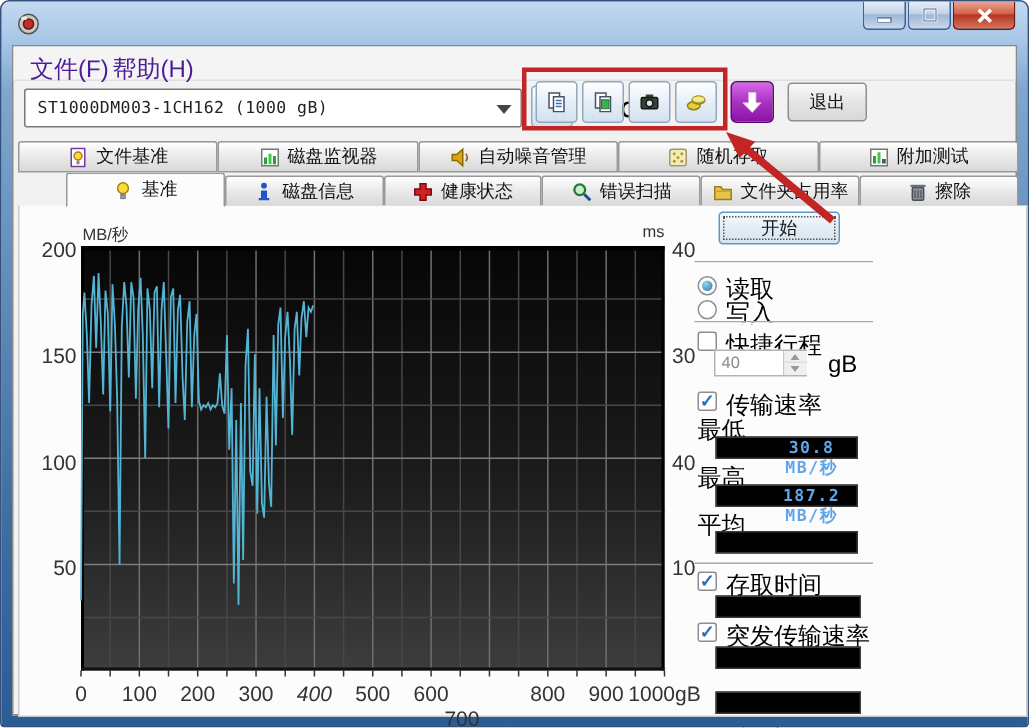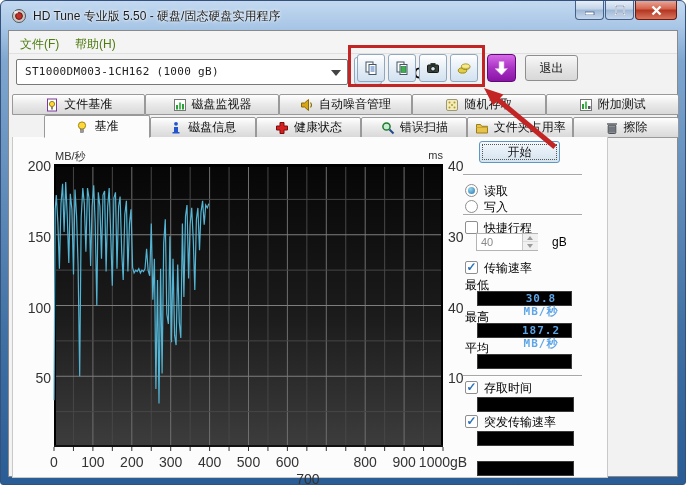--- a/index.html
+++ b/index.html
@@ -12,21 +12,21 @@
   .title-icon { position:absolute; left:10px; top:7px; width:16px; height:16px; }
   .title-text { position:absolute; left:32px; top:7px; font-size:12px; color:#1b1b1b; text-shadow:0 0 4px rgba(255,255,255,.95), 0 0 2px rgba(255,255,255,.9); white-space:nowrap; }
   .winbtns { position:absolute; right:8px; top:0; display:flex; }
   .wbtn { width:29px; height:19px; border:1px solid #44618c; border-top:none; border-radius:0 0 4px 4px; background:linear-gradient(180deg,#e6eef8 0%,#c2d3e8 45%,#9fb8d6 50%,#c8d8ec 100%); display:flex; align-items:center; justify-content:center; margin-left:1px; }
   .wbtn.close { width:42px; background:linear-gradient(180deg,#e8a696 0%,#d4604a 45%,#b23620 50%,#d8745f 100%); border-color:#6e1a0c; }
 
   .client { position:absolute; left:7px; right:7px; top:29px; bottom:7px; background:#f2f2f2; border:1px solid #8a8a8a; }
 
   
   .menubar { position:absolute; left:0; top:0; right:0; height:23px; background:#f4f4f4; border-bottom:1px solid #e0e0e0; }
-  .menu-item { position:absolute; top:4px; font-size:12px; color:#4d7c0f; padding:1px 4px; }
+  .menu-item { position:absolute; top:4px; font-size:16px; color:#4c1d95; padding:1px 4px; }
 
   
   .combo { position:absolute; left:7px; top:28px; width:332px; height:26px; background:#fff; border:1px solid #787878; border-radius:2px; }
   .combo-text { position:absolute; left:8px; top:5px; font-family:"DejaVu Sans Mono", monospace; font-size:11px; color:#222; letter-spacing:.3px; }
   .combo-arrow { position:absolute; right:6px; top:10px; width:0; height:0; border-left:5px solid transparent; border-right:5px solid transparent; border-top:6px solid #444; }
   .tool-btn { position:absolute; width:28px; height:28px; top:23px; background:linear-gradient(180deg,#ffffff,#e4edf6 55%,#d3e2f0); border:1px solid #8fa8bf; border-radius:3px; display:flex; align-items:center; justify-content:center; }
   .temp-text { position:absolute; left:384px; top:32px; font-size:14px; font-weight:bold; color:#000; }
   .btn-exit { position:absolute; left:516px; top:24px; width:53px; height:26px; background:linear-gradient(180deg,#f8f8f8,#e4e4e4 55%,#d8d8d8); border:1px solid #8e8e8e; border-radius:3px; font-size:12px; text-align:center; line-height:24px; }
   .btn-download { position:absolute; left:478px; top:23px; width:29px; height:28px; background:linear-gradient(180deg,#d86ae8,#a832c2 50%,#8a14a6); border:1px solid #5e0a76; border-radius:4px; display:flex; align-items:center; justify-content:center; }
 
@@ -36,30 +36,30 @@
 
   
   .tabs-top { position:absolute; left:3px; top:63px; width:667px; height:21px; display:flex; }
   .tabs-bottom { position:absolute; left:3px; top:84px; width:667px; height:23px; display:flex;padding-left:32px; }
   .tab { flex:1; display:flex; align-items:center; justify-content:center; gap:5px; background:linear-gradient(180deg,#ffffff,#ebebeb 45%,#d9d9d9); border:1px solid #999; border-radius:2px 2px 0 0; font-size:12px; white-space:nowrap; overflow:hidden; }
   .tabs-bottom .tab { margin-top:2px; }
   .tabs-bottom .tab.active { margin-top:0; background:#fcfcfc; border-bottom:1px solid #fcfcfc; z-index:2; }
   .ic { width:14px; height:14px; flex:0 0 14px; }
 
   
-  .content { position:absolute; left:3px; top:106px; width:596px; height:341px; background:#fcfcfc; border:1px solid #c9c9c9; border-top:none; }
+  .content { position:absolute; left:3px; top:106px; width:673px; height:341px; background:#fcfcfc; border:1px solid #c9c9c9; border-top:none; }
 
   
   .axis-label { position:absolute; font-size:11px; color:#333; }
   .plot { position:absolute; left:41px; top:27px; width:389px; height:283px; background:linear-gradient(180deg,#060606,#1c1c1c 55%,#3d3d3d); }
   .plot svg { overflow:visible; display:block; }
   .tick { position:absolute; font-size:14px; color:#333; }
 
   
-  .rp-label { position:absolute; font-size:12px; color:#000; white-space:nowrap; }
+  .rp-label { position:absolute; font-size:16px; color:#000; white-space:nowrap; }
   .btn-start { position:absolute; left:466px; top:4px; width:81px; height:22px; background:linear-gradient(180deg,#f4f9fd,#e3edf5 50%,#d4e4f0); border:1px solid #5e96c4; border-radius:3px; font-size:12px; text-align:center; line-height:20px; outline:1px dotted #555; outline-offset:-4px; }
   .sep { position:absolute; left:450px; width:119px; height:2px; border-top:1px solid #a8a8a8; border-bottom:1px solid #fff; }
   .radio { position:absolute; width:13px; height:13px; border:1px solid #8e8e8e; border-radius:50%; background:#fff; }
   .radio.sel::after { content:""; position:absolute; left:2px; top:2px; width:7px; height:7px; border-radius:50%; background:radial-gradient(circle at 35% 30%,#8fd6ef,#2f74ad); }
   .cbx { position:absolute; width:13px; height:13px; border:1px solid #8e8e8e; border-radius:2px; background:#fff; font-size:12px; line-height:11px; text-align:center; color:#2c71b8; font-weight:bold; }
   .spin { position:absolute; left:463px; top:96px; width:62px; height:18px; background:#fff; border:1px solid #b4b4b4; }
   .spin-val { position:absolute; left:4px; top:2px; font-size:11px; color:#8a8a8a; }
   .spin-btns { position:absolute; right:0; top:0; width:15px; height:16px; border-left:1px solid #c8c8c8; }
   .spin-up,.spin-dn { position:absolute; left:0; width:15px; height:8px; background:#f0f0f0; }
   .spin-up{top:0; border-bottom:1px solid #ddd;} .spin-dn{bottom:0;}
@@ -71,21 +71,20 @@
 </head>
 <body>
 
 <div class="window">
   <div class="titlebar">
     <svg class="title-icon" viewBox="0 0 16 16">
       <circle cx="8" cy="8" r="6.5" fill="#c8c8c8" stroke="#555"></circle>
       <circle cx="8" cy="8" r="3.4" fill="#c03028" stroke="#701410"></circle>
       <rect x="3" y="3" width="4" height="2.4" rx="1" fill="#f2f2f2" opacity=".8"></rect>
     </svg>
-    <span class="title-text">HD Tune 专业版 5.50 - 硬盘/固态硬盘实用程序</span>
     <div class="winbtns">
       <div class="wbtn">
           <svg width="10" height="9" viewBox="0 0 10 9">
             <rect x="0" y="6" width="9" height="3" fill="#fff" stroke="#35507a" stroke-width=".7"></rect>
           </svg>
         </div>
       <div class="wbtn">
           <svg width="10" height="10" viewBox="0 0 10 10">
             <rect x="1" y="1" width="8" height="8" fill="none" stroke="#fff" stroke-width="2"></rect>
             <rect x="1" y="1" width="8" height="8" fill="none" stroke="#35507a" stroke-width=".6"></rect>
@@ -322,21 +321,21 @@
           <span class="tick" style="left:3px; top:162.5px; width:35px; text-align:right;">100</span>
           <span class="tick" style="left:3px; top:233.25px; width:35px; text-align:right;">50</span>
           <span class="tick" style="left:435px; top:21px;">40</span>
           <span class="tick" style="left:435px; top:91.75px;">30</span>
           <span class="tick" style="left:435px; top:162.5px;">40</span>
           <span class="tick" style="left:435px; top:233.25px;">10</span>
           <span class="tick" style="left:11px; top:317px; width:60px; text-align:center;">0</span>
           <span class="tick" style="left:49.900000000000006px; top:317px; width:60px; text-align:center;">100</span>
           <span class="tick" style="left:88.80000000000001px; top:317px; width:60px; text-align:center;">200</span>
           <span class="tick" style="left:127.69999999999999px; top:317px; width:60px; text-align:center;">300</span>
-          <span class="tick" style="left:166.60000000000002px; top:317px; width:60px; text-align:center;">400</span>
+          <span class="tick" style="left:166.60000000000002px; top:317px; width:60px; text-align:center;font-style:italic;">400</span>
           <span class="tick" style="left:205.5px; top:317px; width:60px; text-align:center;">500</span>
           <span class="tick" style="left:244.39999999999998px; top:317px; width:60px; text-align:center;">600</span>
           <span class="tick" style="left:283.29999999999995px; top:334px; width:60px; text-align:left;">700</span>
           <span class="tick" style="left:322.20000000000005px; top:317px; width:60px; text-align:center;">800</span>
           <span class="tick" style="left:361.1px; top:317px; width:60px; text-align:center;">900</span>
           <span class="tick" style="left:400px; top:317px; width:60px; text-align:center;">1000gB</span>
         </div>
 
       <div class="btn-start">开始</div>
       <div class="sep" style="top:37px"></div>

